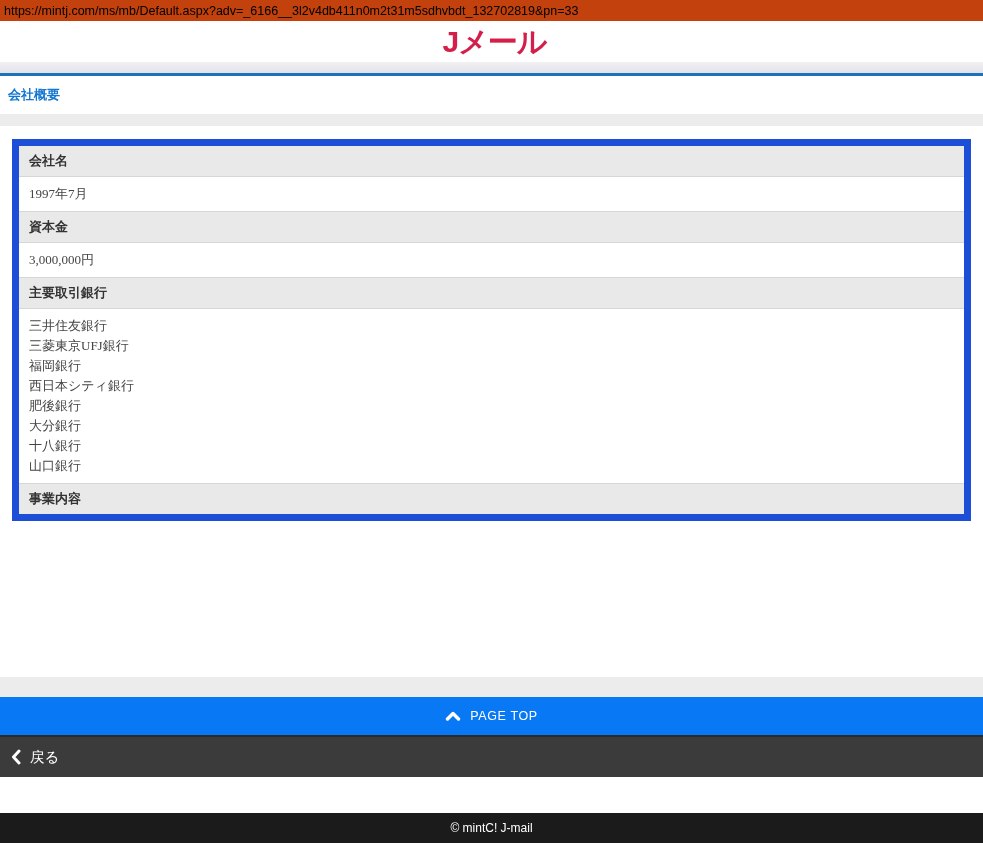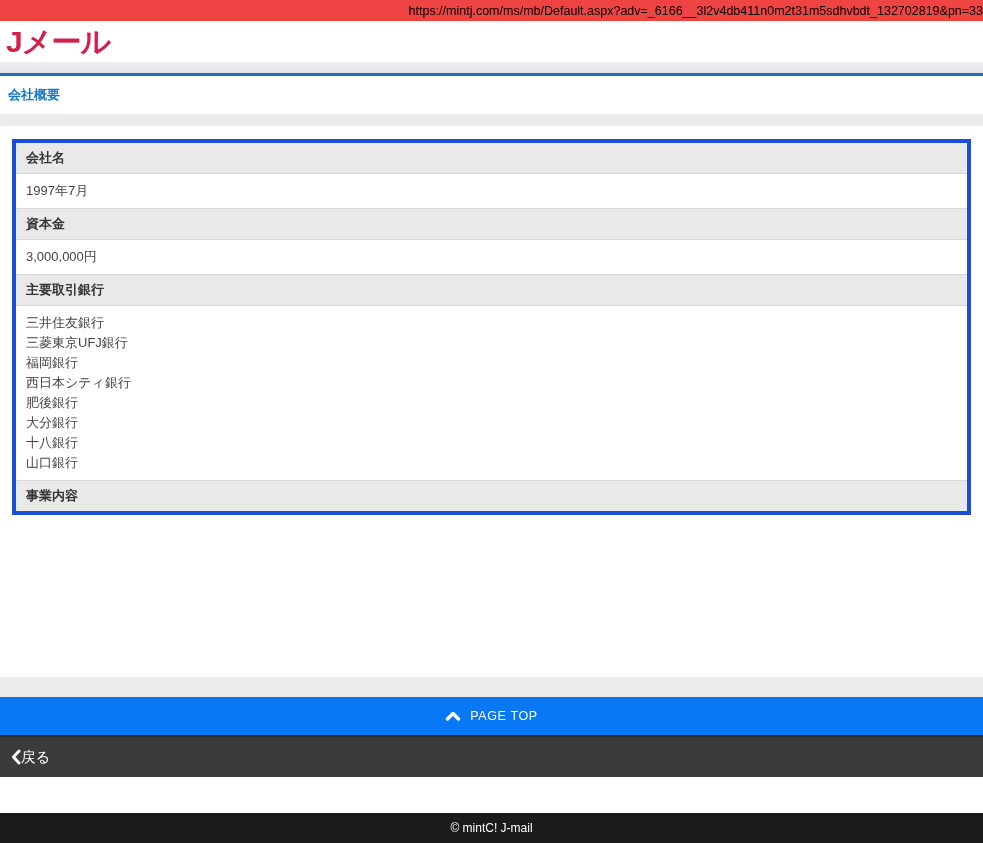--- a/index.html
+++ b/index.html
@@ -10,32 +10,32 @@
     color: #333;
   }
   .viewport { width: 983px; height: 843px; display: flex; flex-direction: column; }
 
   
   .url-bar {
     height: 22px;
     padding: 4px 0 0 4px;
     font-size: 12.5px;
     color: #000;
-    background: #ef4444;
+    background: #c2410c;
     white-space: nowrap;
-    text-align: right;
   }
 
   
   .header {
     height: 43px;
     background: #fff;
     display: flex;
     align-items: center;
     padding-left: 6px;
+    justify-content: center;
   }
   .logo {
     font-size: 30px;
     font-weight: 800;
     letter-spacing: -1px;
     color: var(--brand-red, #d31f4a);
     line-height: 1;
     cursor: pointer;
   }
 
@@ -67,21 +67,22 @@
 
   .main {
     height: 576px;
     background: #ffffff;
     overflow: hidden;
   }
   table.company {
     width: calc(100% - 24px);
     margin: 13px 12px 0 12px;
     border-collapse: collapse;
-    border: 4px solid #1d4ed8;
+    border: 7px solid #1d4ed8;
+    font-family: Liberation Serif, serif;
   }
   table.company th {
     background: #e9e9e9;
     text-align: left;
     font-size: 13px;
     font-weight: bold;
     color: #333333;
     padding: 5px 10px;
     line-height: 20px;
     border-bottom: 1px solid #d6d6d6;
@@ -114,20 +115,21 @@
   }
   .page-top svg { display: block; }
 
   .back-bar {
     height: 44px;
     background: var(--backbar-gray, #3b3b3b);
     border-top: 2px solid #2a2a2a;
     color: #ffffff;
     display: flex;
     align-items: center;
+    gap: 9px;
     padding-left: 11px;
     font-size: 14.5px;
     cursor: pointer;
   }
   .back-bar svg { display: block; }
 
   .footer {
     height: 31px;
     background: var(--footer-black, #1b1b1b);
     color: #ffffff;

